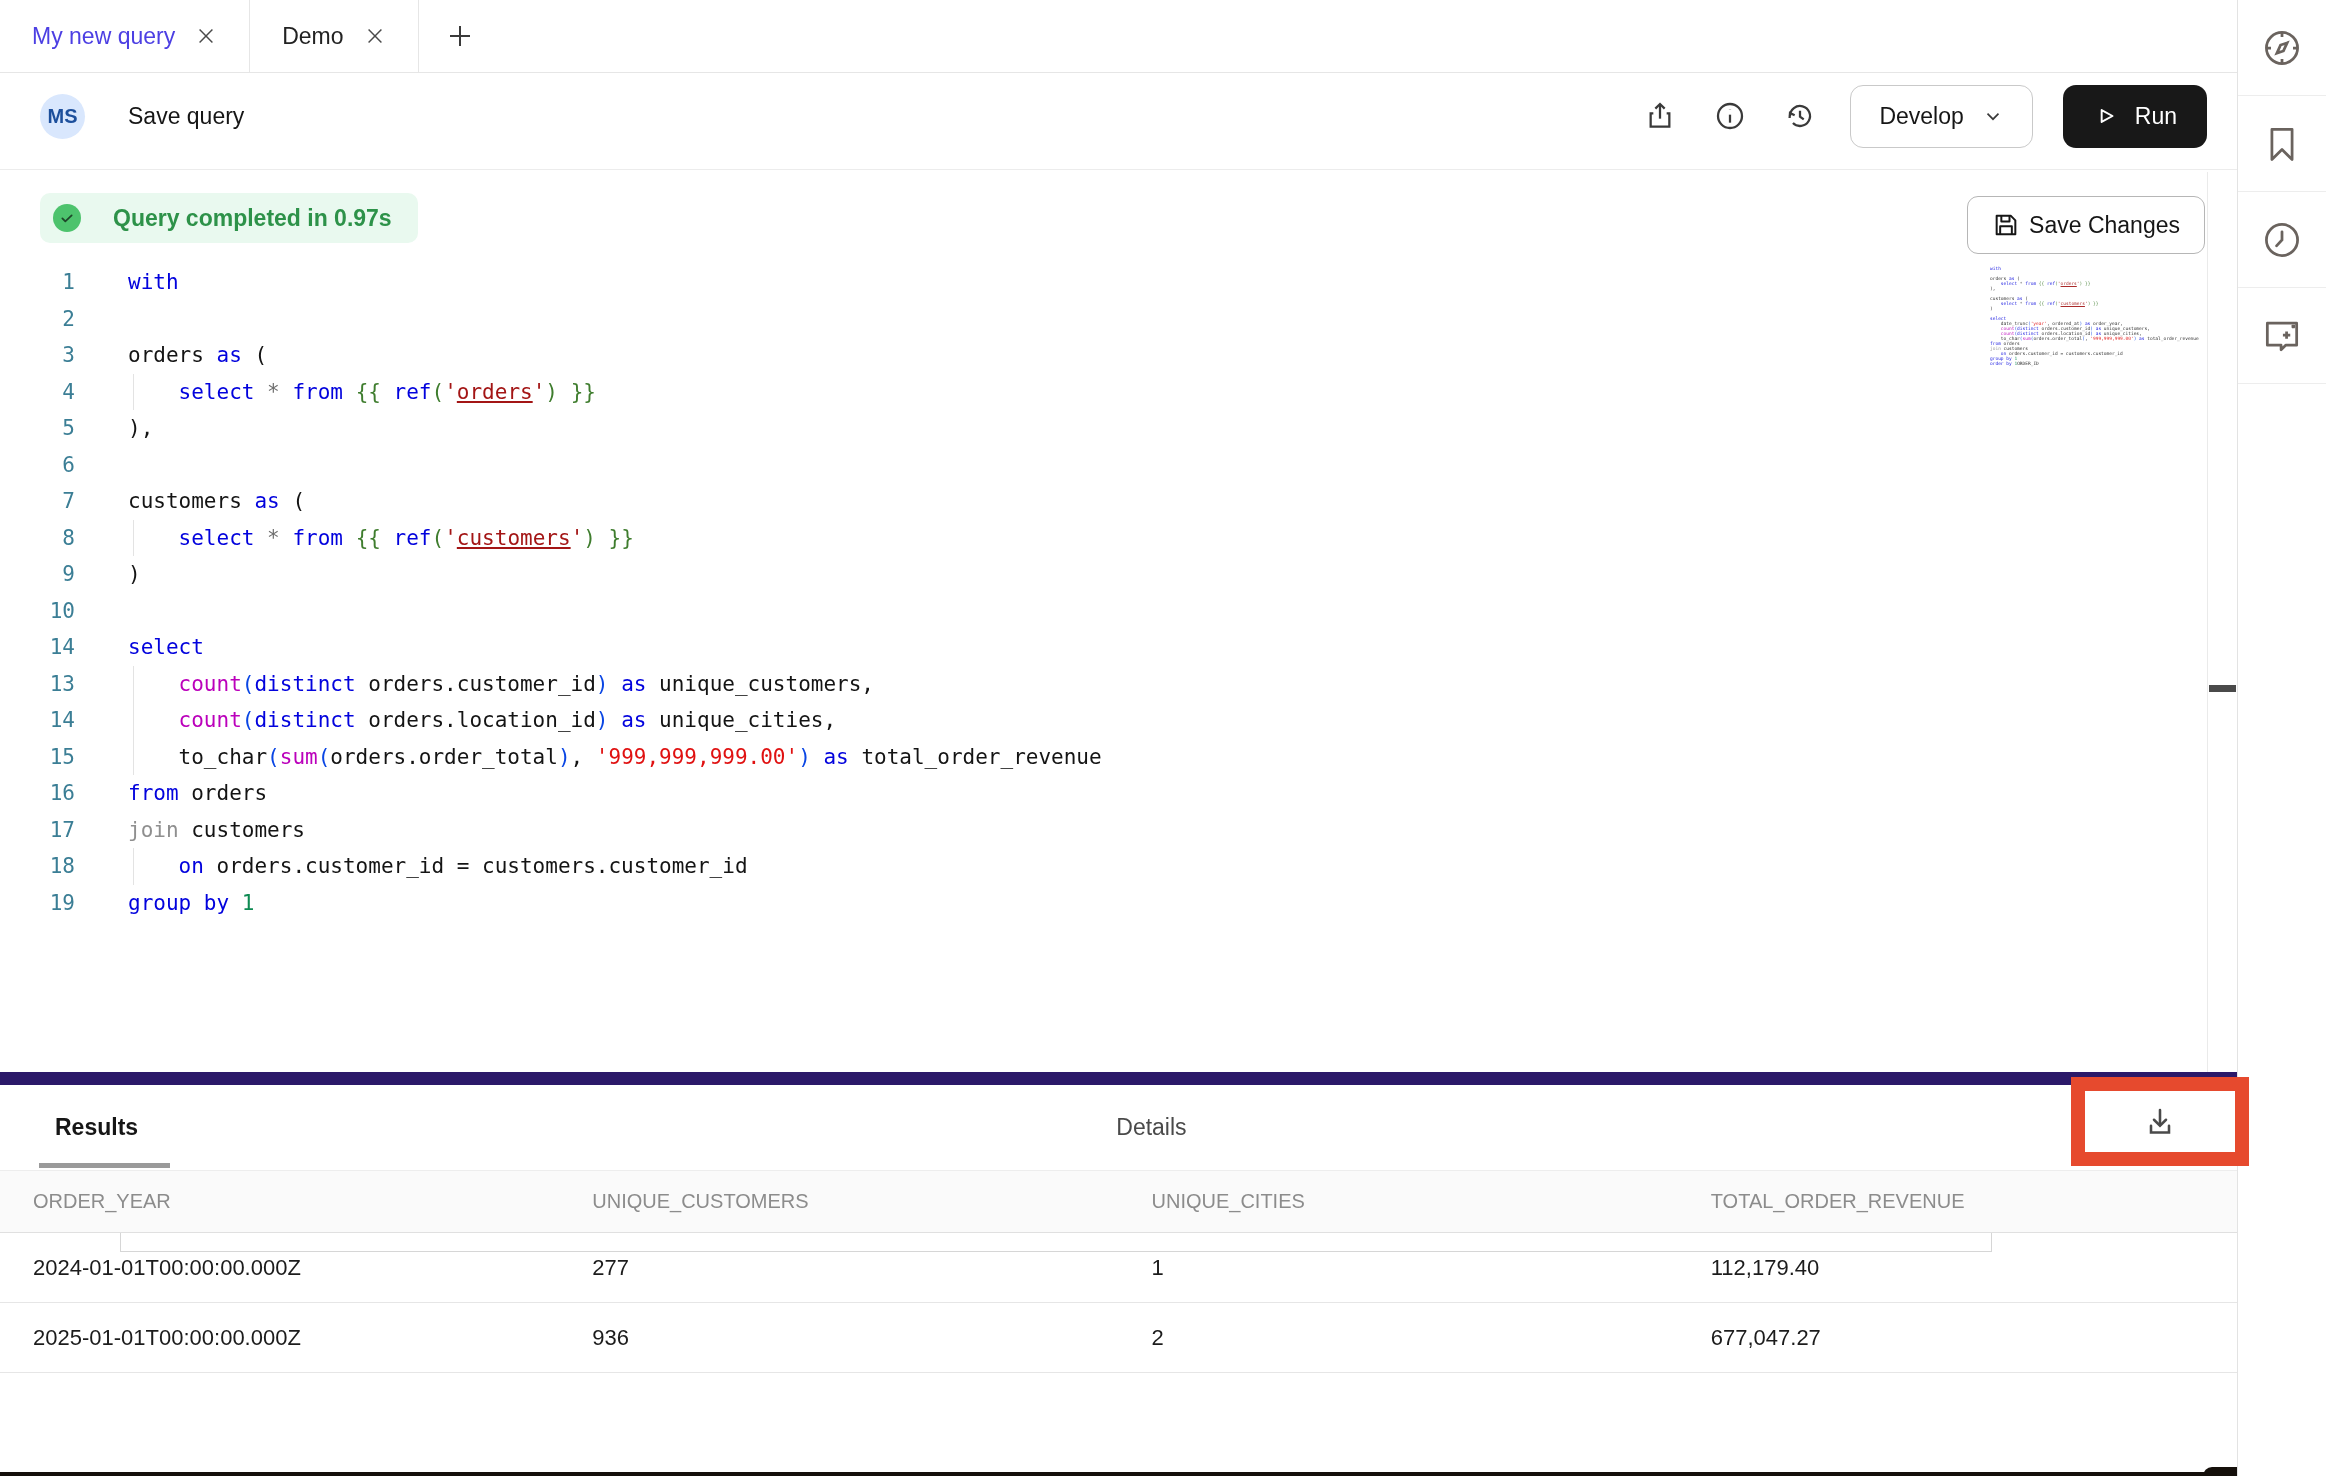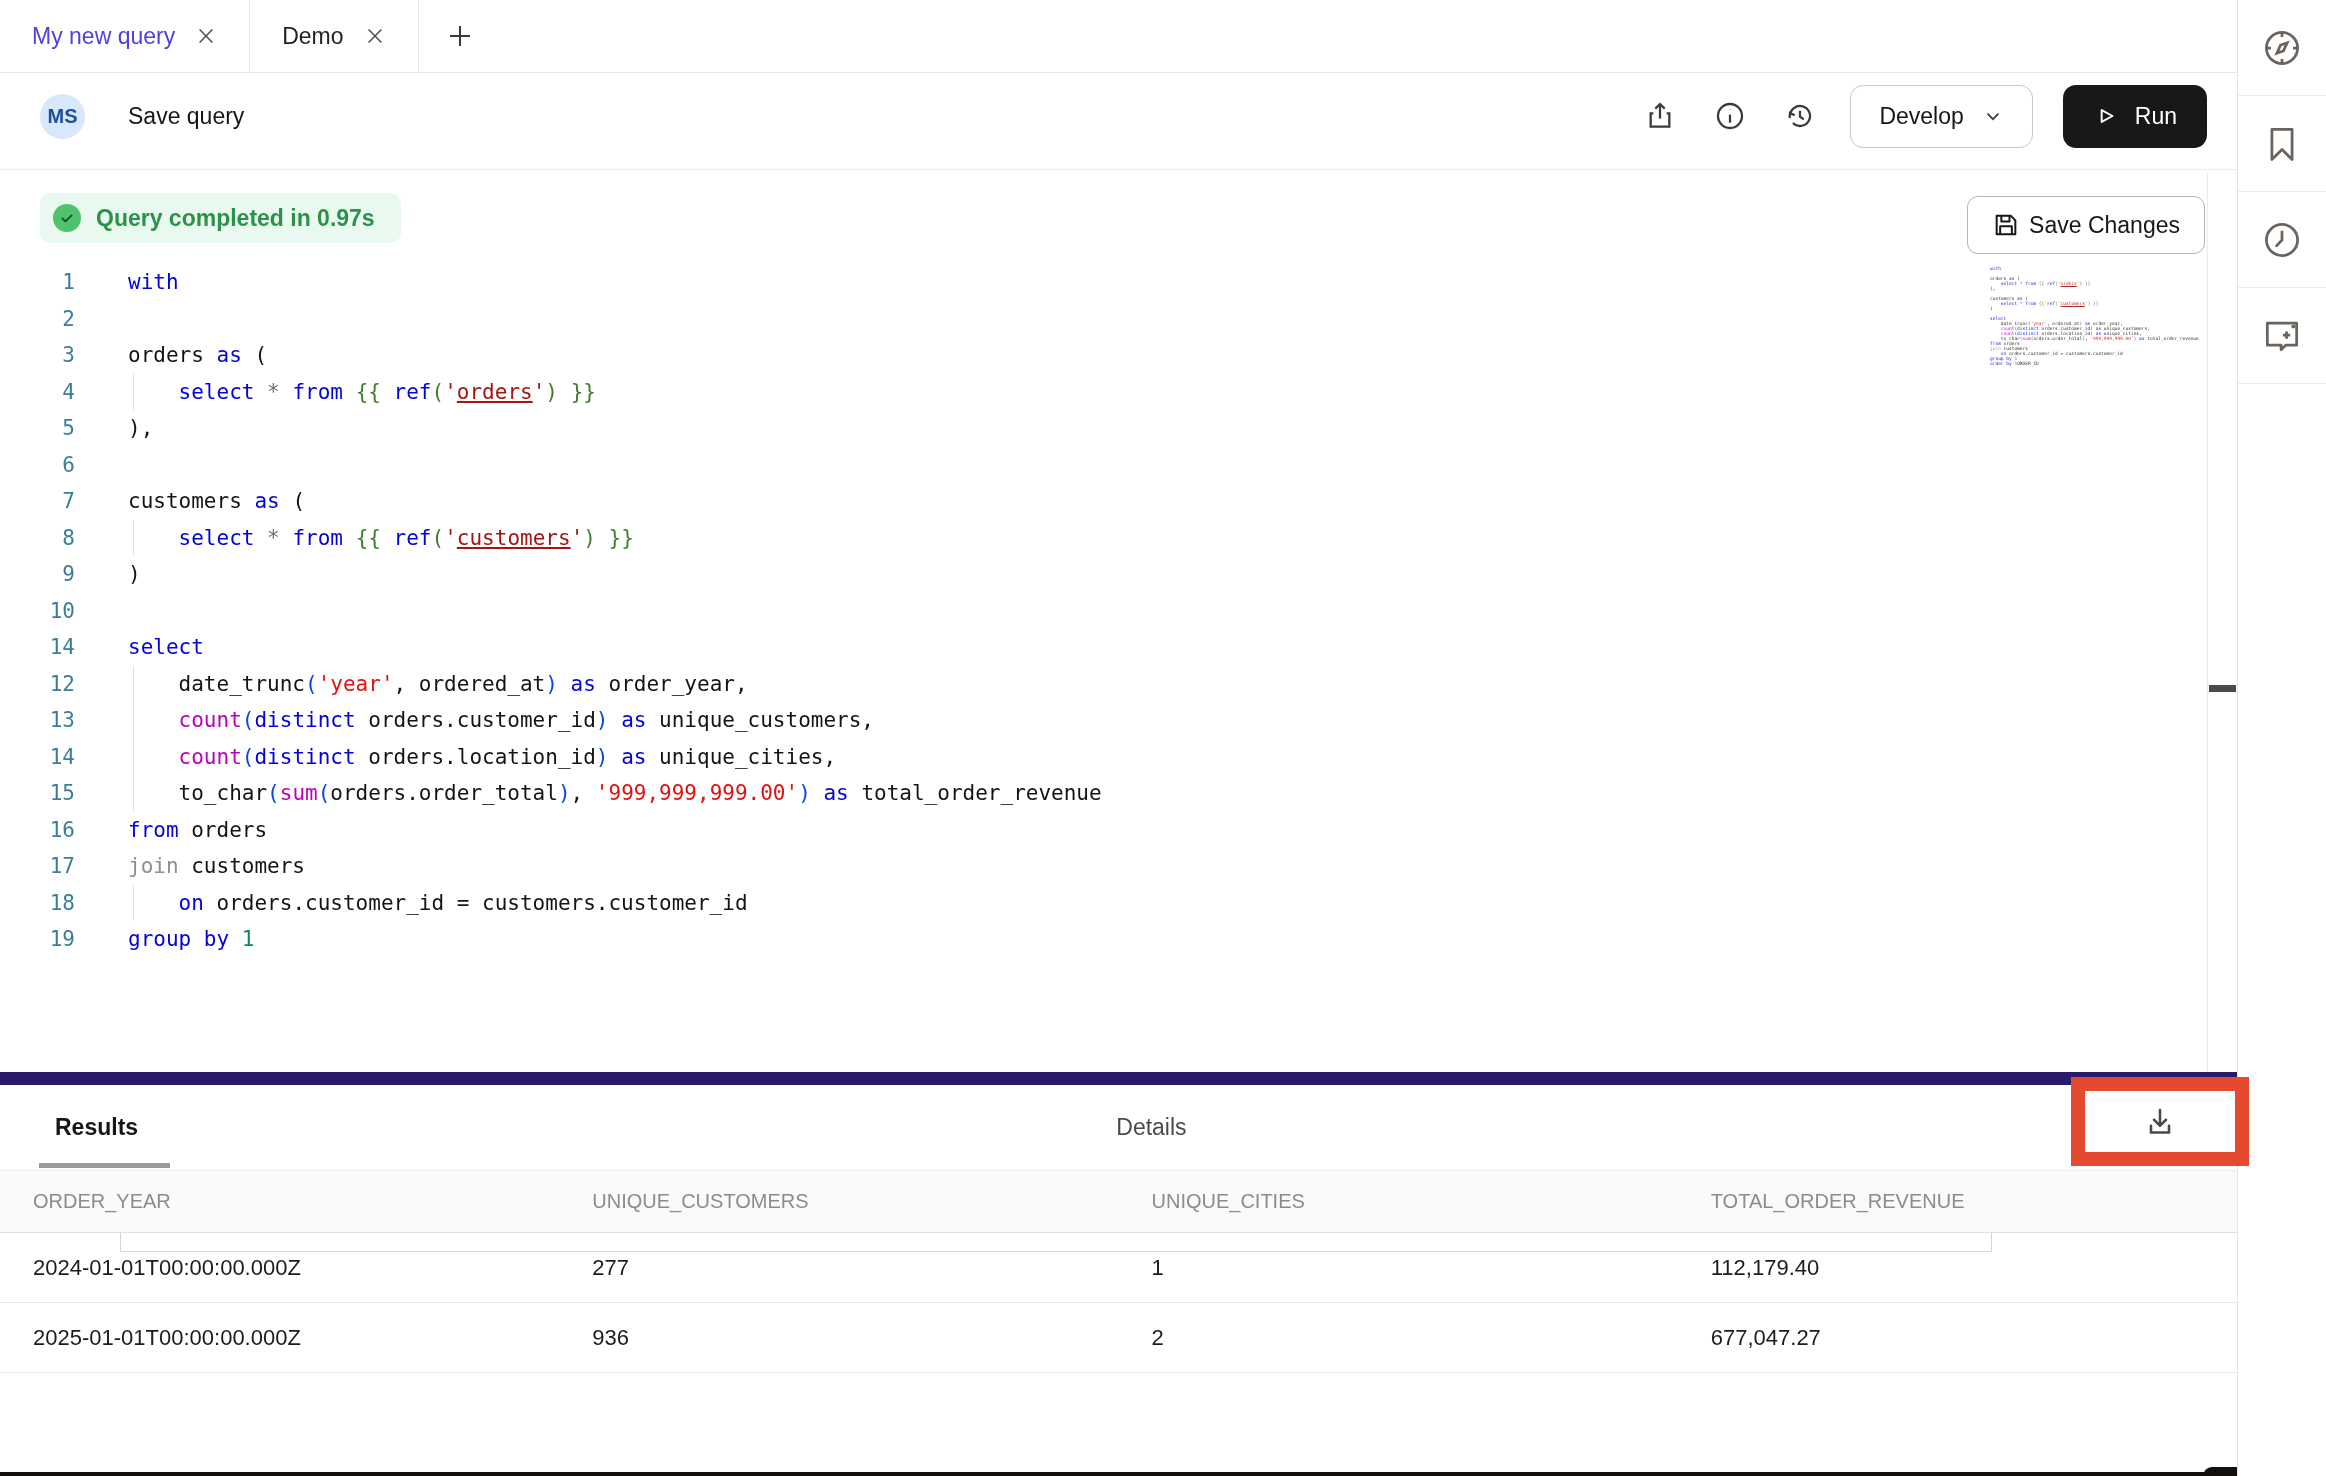--- a/index.html
+++ b/index.html
@@ -19,21 +19,21 @@
   
   .header{position:absolute;left:0;top:73px;width:100%;height:97px;border-bottom:1px solid #ececec;display:flex;align-items:center;padding:0 30px 10px 40px;box-sizing:border-box;gap:19px;}
   .avatar{width:45px;height:45px;border-radius:50%;background:#d9e7fd;color:#1c4f9c;font-weight:bold;font-size:20px;display:flex;align-items:center;justify-content:center;}
   .q-title{margin-left:24px;font-size:23px;color:#161616;}
   .hdr-right{margin-left:auto;display:flex;align-items:center;gap:30px;}
   .icon-btn{background:none;border:none;padding:4px;cursor:pointer;}
   .btn-develop{display:flex;align-items:center;gap:18px;height:63px;padding:0 28px;border:1.5px solid #c9c9c9;border-radius:13px;background:#fff;font-size:23px;color:#161616;cursor:pointer;font-family:inherit;}
   .btn-run{display:flex;align-items:center;gap:16px;height:63px;padding:0 30px;border:none;border-radius:13px;background:#181818;color:#fff;font-size:23px;cursor:pointer;font-family:inherit;}
   
   .statusrow{position:absolute;left:0;top:170px;width:100%;height:88px;}
-  .badge{position:absolute;left:40px;top:23px;display:inline-flex;align-items:center;gap:15px;height:50px;padding:0 26px 0 13px;background:#e9f9ef;border-radius:10px;color:#2d9249;font-weight:600;font-size:23px;}
+  .badge{position:absolute;left:40px;top:23px;display:inline-flex;align-items:center;gap:32px;height:50px;padding:0 26px 0 13px;background:#e9f9ef;border-radius:10px;color:#2d9249;font-weight:600;font-size:23px;}
   .check-circle{width:28px;height:28px;border-radius:50%;background:#4dc36d;display:flex;align-items:center;justify-content:center;}
   .btn-save{position:absolute;right:32px;top:26px;display:flex;align-items:center;gap:9px;height:58px;padding:0 24px;border:1.5px solid #b6b6b6;border-radius:11px;background:#fff;font-size:23px;color:#161616;cursor:pointer;font-family:inherit;}
   
   .editor{position:absolute;left:0;top:258px;width:2207px;height:814px;font-family:"DejaVu Sans Mono","Liberation Mono",monospace;font-size:21px;}
   .elines{position:absolute;left:0;top:6px;width:100%;}
   .eline{display:flex;height:36.5px;line-height:36.5px;white-space:pre;position:relative;}
   .ln{width:75px;text-align:right;color:#3b7e95;flex:0 0 75px;}
   .code{margin-left:53px;}
   .guide{position:absolute;left:133px;top:0;bottom:0;border-left:1px solid #e3e3e3;}
   .cur-line{position:absolute;left:120px;top:957px;width:1872px;height:37px;border:1.5px solid #d6d6d6;box-sizing:border-box;pointer-events:none;}
@@ -168,21 +168,20 @@
         <div class="eline"><span class="ln">2</span><span class="code"></span></div>
         <div class="eline"><span class="ln">3</span><span class="code"><span class="tk-id">orders </span><span class="tk-kw">as</span><span class="tk-id"> (</span></span></div>
         <div class="eline"><span class="ln">4</span><span class="code"><span class="tk-id">    </span><span class="tk-kw">select</span><span class="tk-id"> </span><span class="tk-op">*</span><span class="tk-id"> </span><span class="tk-kw">from</span><span class="tk-id"> </span><span class="tk-j">{{ </span><span class="tk-kw">ref</span><span class="tk-j">(</span><span class="tk-rs">'</span><span class="tk-rsu">orders</span><span class="tk-rs">'</span><span class="tk-j">)</span><span class="tk-j"> }}</span></span><span class="guide"></span></div>
         <div class="eline"><span class="ln">5</span><span class="code"><span class="tk-id">),</span></span></div>
         <div class="eline"><span class="ln">6</span><span class="code"></span></div>
         <div class="eline"><span class="ln">7</span><span class="code"><span class="tk-id">customers </span><span class="tk-kw">as</span><span class="tk-id"> (</span></span></div>
         <div class="eline"><span class="ln">8</span><span class="code"><span class="tk-id">    </span><span class="tk-kw">select</span><span class="tk-id"> </span><span class="tk-op">*</span><span class="tk-id"> </span><span class="tk-kw">from</span><span class="tk-id"> </span><span class="tk-j">{{ </span><span class="tk-kw">ref</span><span class="tk-j">(</span><span class="tk-rs">'</span><span class="tk-rsu">customers</span><span class="tk-rs">'</span><span class="tk-j">)</span><span class="tk-j"> }}</span></span><span class="guide"></span></div>
         <div class="eline"><span class="ln">9</span><span class="code"><span class="tk-id">)</span></span></div>
         <div class="eline"><span class="ln">10</span><span class="code"></span></div>
         <div class="eline"><span class="ln">14</span><span class="code"><span class="tk-kw">select</span></span></div>
-        <div class="eline"><span class="ln">12</span><span class="code"><span class="tk-id">    date_trunc</span><span class="tk-pb">(</span><span class="tk-str">'year'</span><span class="tk-id">, ordered_at</span><span class="tk-pb">)</span><span class="tk-id"> </span><span class="tk-kw">as</span><span class="tk-id"> order_year,</span></span><span class="guide"></span></div>
         <div class="eline"><span class="ln">13</span><span class="code"><span class="tk-id">    </span><span class="tk-fn">count</span><span class="tk-pb">(</span><span class="tk-kw">distinct</span><span class="tk-id"> orders.customer_id</span><span class="tk-pb">)</span><span class="tk-id"> </span><span class="tk-kw">as</span><span class="tk-id"> unique_customers,</span></span><span class="guide"></span></div>
         <div class="eline"><span class="ln">14</span><span class="code"><span class="tk-id">    </span><span class="tk-fn">count</span><span class="tk-pb">(</span><span class="tk-kw">distinct</span><span class="tk-id"> orders.location_id</span><span class="tk-pb">)</span><span class="tk-id"> </span><span class="tk-kw">as</span><span class="tk-id"> unique_cities,</span></span><span class="guide"></span></div>
         <div class="eline"><span class="ln">15</span><span class="code"><span class="tk-id">    to_char</span><span class="tk-pb">(</span><span class="tk-fn">sum</span><span class="tk-pb">(</span><span class="tk-id">orders.order_total</span><span class="tk-pb">)</span><span class="tk-id">, </span><span class="tk-str">'999,999,999.00'</span><span class="tk-pb">)</span><span class="tk-id"> </span><span class="tk-kw">as</span><span class="tk-id"> total_order_revenue</span></span><span class="guide"></span></div>
         <div class="eline"><span class="ln">16</span><span class="code"><span class="tk-kw">from</span><span class="tk-id"> orders</span></span></div>
         <div class="eline"><span class="ln">17</span><span class="code"><span class="tk-gray">join</span><span class="tk-id"> customers</span></span></div>
         <div class="eline"><span class="ln">18</span><span class="code"><span class="tk-id">    </span><span class="tk-kw">on</span><span class="tk-id"> orders.customer_id = customers.customer_id</span></span><span class="guide"></span></div>
         <div class="eline"><span class="ln">19</span><span class="code"><span class="tk-kw">group by</span><span class="tk-id"> </span><span class="tk-num">1</span></span></div>
       </div>
     <div class="cur-line"></div>
     <div class="minimap" id="minimap">

